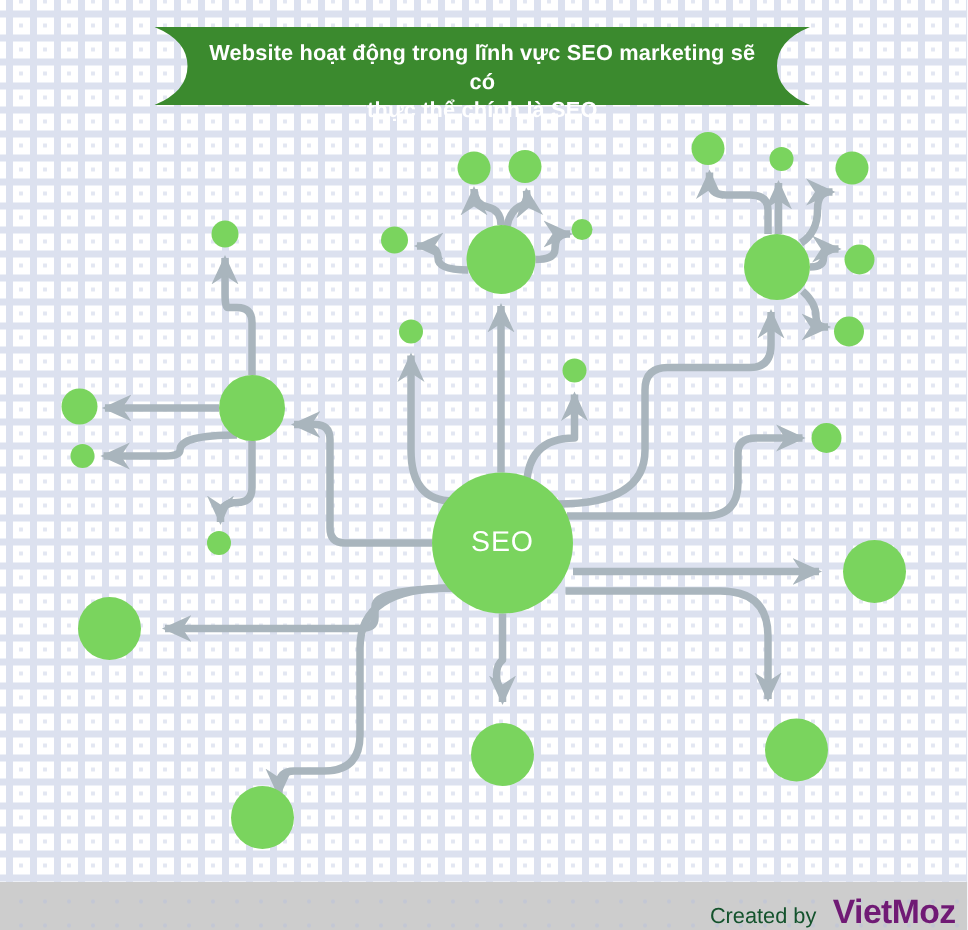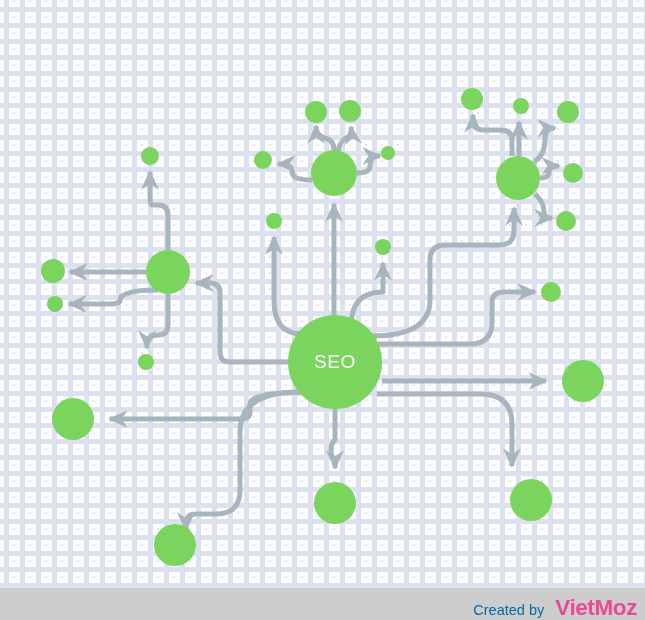--- a/index.html
+++ b/index.html
@@ -91,25 +91,25 @@
   }
   #credit {
     position: absolute;
     right: 8px;
     top: 595px;
     display: flex;
     align-items: baseline;
     gap: 11px;
   }
   #credit-text {
-    color: #0369a1;
+    color: #14532d;
     font-size: 14.5px;
   }
   #credit-logo {
-    color: #ec4899;
+    color: #701a75;
     font-size: 22.5px;
     font-weight: bold;
     letter-spacing: -0.4px;
   }
 </style>
 </head>
 <body>
 
 <div id="canvas">
 
@@ -188,20 +188,35 @@
         <circle cx="334" cy="173" r="23" fill="#7ad45e"></circle>
         <circle cx="518" cy="178" r="22" fill="#7ad45e"></circle>
         <circle cx="335" cy="362" r="47" fill="#7ad45e"></circle>
       </g>
   </svg>
 
   <div id="node-labels">
       <div class="node-label" style="left: 288px; top: 351px; width: 94px;">SEO</div>
     </div>
 
+  <div id="title-banner">
+    <svg class="banner-shape" viewBox="0 0 437 52" preserveAspectRatio="none">
+      <path d="M 0 0
+               Q 22 9 22 26
+               Q 22 43 0 52
+               L 437 52
+               Q 415 43 415 26
+               Q 415 9 437 0
+               Z" fill="#3b8a2e"></path>
+    </svg>
+    <div id="title-text">
+      <div>Website hoạt động trong lĩnh vực SEO marketing sẽ có</div>
+      <div>thực thể chính là SEO</div>
+    </div>
+  </div>
 
   <div id="bottom-bar">
     <div id="bottom-bar-dots"></div>
   </div>
 
   <div id="credit">
     <span id="credit-text">Created by</span>
     <span id="credit-logo">VietMoz</span>
   </div>
 

